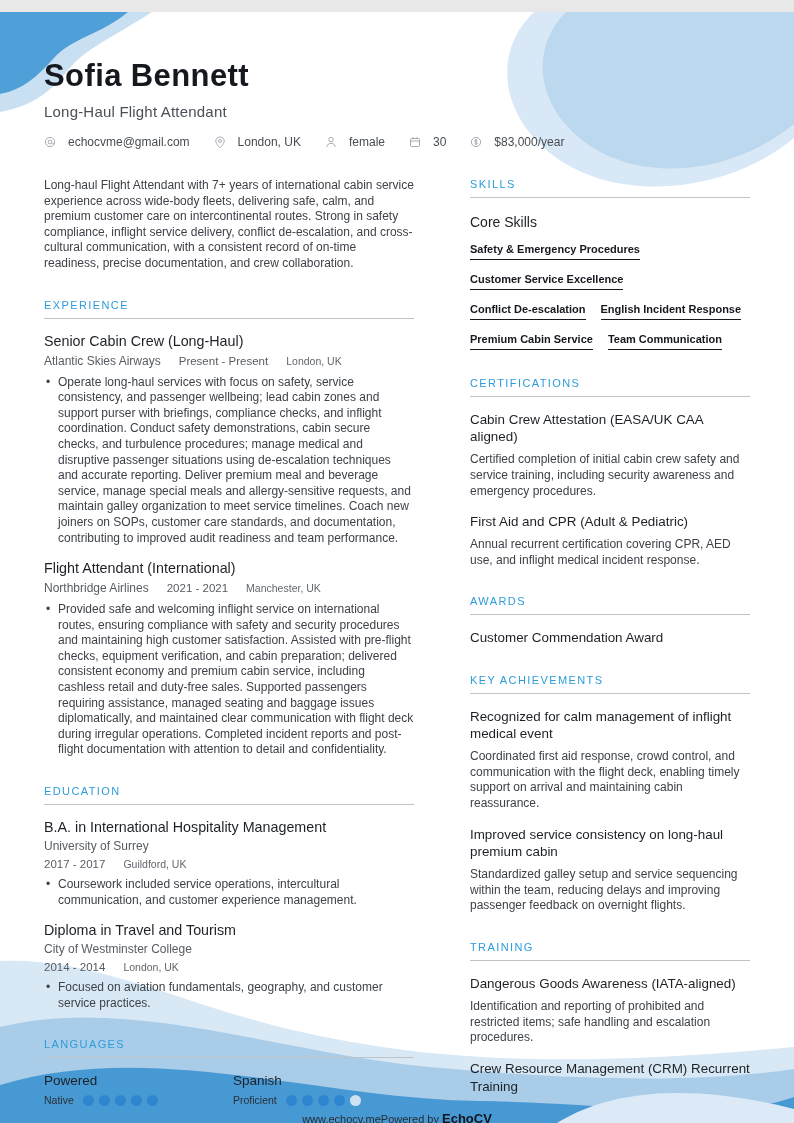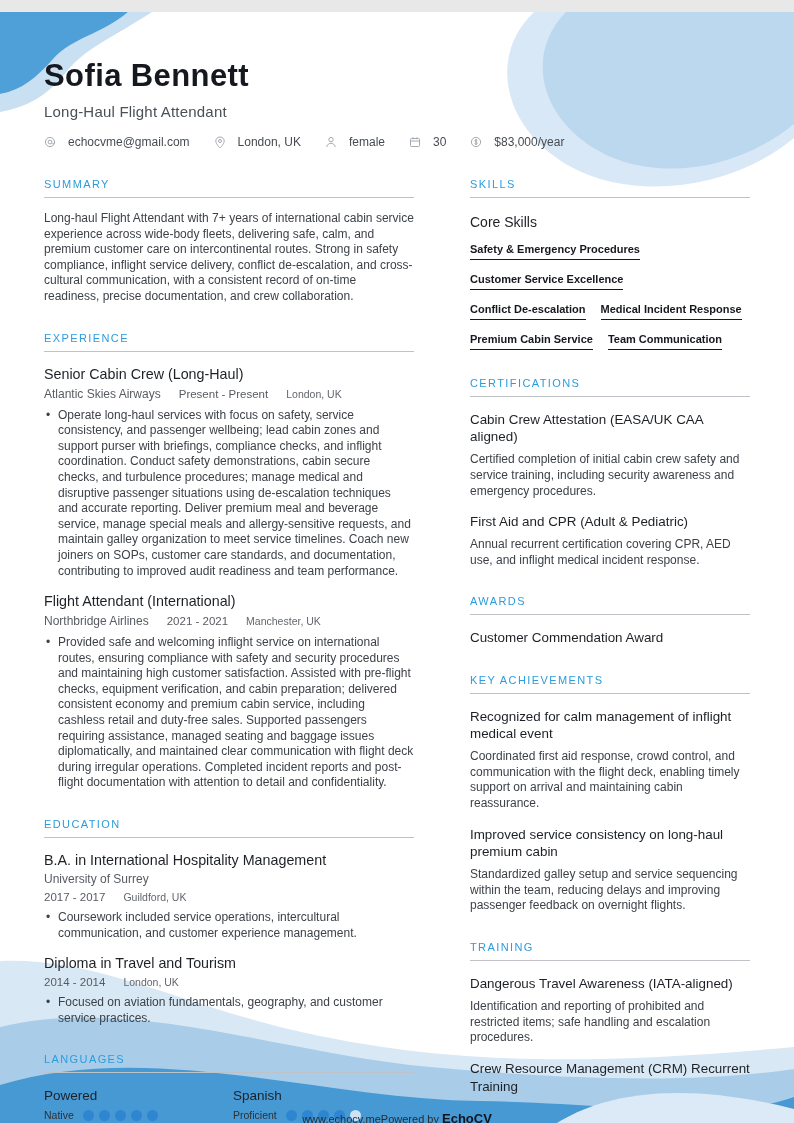--- a/index.html
+++ b/index.html
@@ -126,21 +126,20 @@
           <span>$83,000/year</span>
         </span>
       </div>
     </div>
 
     <div class="columns">
 
       <div class="col-left">
 
         <div class="section">
-          <div class="sec-head">SUMMARY</div>
           <p class="body-text">Long-haul Flight Attendant with 7+ years of international cabin service experience across wide-body fleets, delivering safe, calm, and premium customer care on intercontinental routes. Strong in safety compliance, inflight service delivery, conflict de-escalation, and cross-cultural communication, with a consistent record of on-time readiness, precise documentation, and crew collaboration.</p>
         </div>
 
         <div class="section">
           <div class="sec-head">EXPERIENCE</div>
 
           <div class="job">
             <div class="item-title">Senior Cabin Crew (Long-Haul)</div>
             <div class="meta-row">
               <span class="company">Atlantic Skies Airways</span>
@@ -175,20 +174,21 @@
               <span class="dates">2017 - 2017</span>
               <span class="loc">Guildford, UK</span>
             </div>
             <ul class="bullets">
               <li>Coursework included service operations, intercultural communication, and customer experience management.</li>
             </ul>
           </div>
 
           <div class="job">
             <div class="item-title">Diploma in Travel and Tourism</div>
+            <div class="school-line">City of Westminster College</div>
             <div class="meta-row">
               <span class="dates">2014 - 2014</span>
               <span class="loc">London, UK</span>
             </div>
             <ul class="bullets">
               <li>Focused on aviation fundamentals, geography, and customer service practices.</li>
             </ul>
           </div>
         </div>
 
@@ -229,21 +229,21 @@
 
       <div class="col-right">
 
         <div class="section">
           <div class="sec-head">SKILLS</div>
           <div class="group-title">Core Skills</div>
           <div class="tags">
             <span class="tag">Safety &amp; Emergency Procedures</span>
             <span class="tag">Customer Service Excellence</span>
             <span class="tag">Conflict De-escalation</span>
-            <span class="tag">Medical Incident Response</span>
+            <span class="tag">English Incident Response</span>
             <span class="tag">Premium Cabin Service</span>
             <span class="tag">Team Communication</span>
           </div>
         </div>
 
         <div class="section">
           <div class="sec-head">CERTIFICATIONS</div>
           <div class="r-item">
             <div class="r-title">Cabin Crew Attestation (EASA/UK CAA aligned)</div>
             <div class="r-text">Certified completion of initial cabin crew safety and service training, including security awareness and emergency procedures.</div>
@@ -269,21 +269,21 @@
           </div>
           <div class="r-item">
             <div class="r-title">Improved service consistency on long-haul premium cabin</div>
             <div class="r-text">Standardized galley setup and service sequencing within the team, reducing delays and improving passenger feedback on overnight flights.</div>
           </div>
         </div>
 
         <div class="section">
           <div class="sec-head">TRAINING</div>
           <div class="r-item">
-            <div class="r-title">Dangerous Travel Awareness (IATA-aligned)</div>
+            <div class="r-title">Dangerous Goods Awareness (IATA-aligned)</div>
             <div class="r-text">Identification and reporting of prohibited and restricted items; safe handling and escalation procedures.</div>
           </div>
           <div class="r-item">
             <div class="r-title">Crew Resource Management (CRM) Recurrent Training</div>
 
           </div>
         </div>
 
       </div>
     </div>

